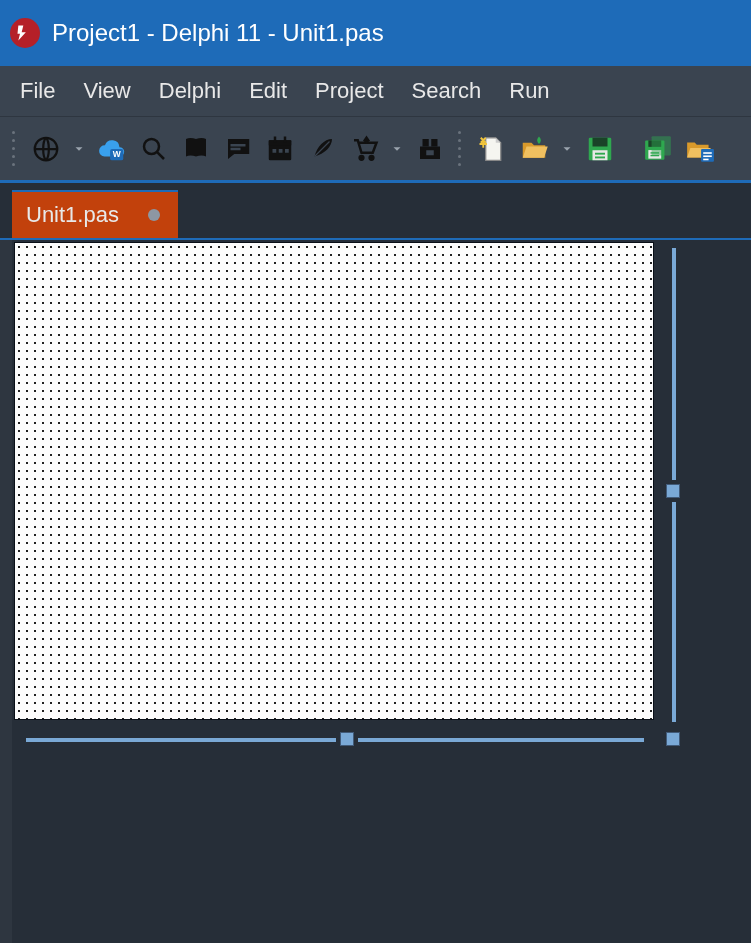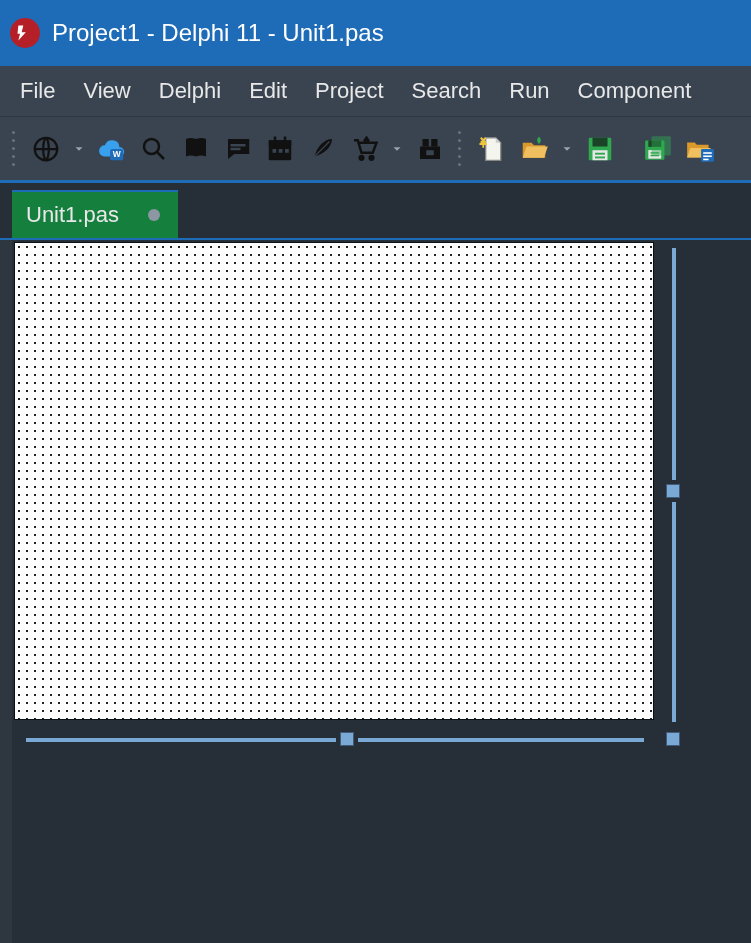--- a/index.html
+++ b/index.html
@@ -14,21 +14,21 @@
   
   .toolbar { height:64px; background:#3a4450; display:flex; align-items:center; padding:0 8px; gap:6px; border-top:1px solid #2e3640; }
   .tb-grip { width:6px; height:40px; display:flex; flex-direction:column; justify-content:space-around; margin:0 4px; }
   .tb-grip span { width:3px; height:3px; background:#6a737d; border-radius:50%; }
   .tb-btn { width:36px; height:36px; display:flex; align-items:center; justify-content:center; cursor:default; }
   .tb-btn svg { width:30px; height:30px; }
   .tb-drop { width:18px; display:flex; align-items:center; justify-content:center; }
   .tb-drop svg { width:14px; height:14px; }
   
   .tabrow { height:58px; background:#262e38; display:flex; align-items:flex-end; padding-left:12px; border-top:3px solid #1e6bb8; }
-  .tab { height:48px; background:#15803d; color:#e8e8e8; font-size:22px; display:flex; align-items:center; padding:0 18px 0 14px; gap:29px; border-top:2px solid #1e6bb8; }
+  .tab { height:48px; background:#c2410c; color:#e8e8e8; font-size:22px; display:flex; align-items:center; padding:0 18px 0 14px; gap:29px; border-top:2px solid #1e6bb8; }
   .tab-dirty { width:12px; height:12px; border-radius:50%; background:#8d97a3; }
   
   .designer-wrap { position:relative; height:705px; background:#2e3640; border-top:2px solid #1e6bb8; }
   .designer-inner { position:absolute; left:12px; top:0; right:0; bottom:0; background:#262e38; }
   .form-canvas {
     position:absolute; left:2px; top:2px; width:640px; height:478px;
     background-color:#fdfdfd;
     background-image: radial-gradient(circle, #222 0.9px, transparent 0.9px);
     background-size:8px 8px;
     border:1px solid #0a1018;
@@ -51,21 +51,20 @@
 </div>
 
 <div class="menubar">
   <span class="menu-item">File</span>
   <span class="menu-item">View</span>
   <span class="menu-item">Delphi</span>
   <span class="menu-item">Edit</span>
   <span class="menu-item">Project</span>
   <span class="menu-item">Search</span>
   <span class="menu-item">Run</span>
-  <span class="menu-item">Component</span>
 </div>
 
 <div class="toolbar">
   <div class="tb-grip">
       <span></span>
       <span></span>
       <span></span>
       <span></span>
       <span></span>
     </div>

